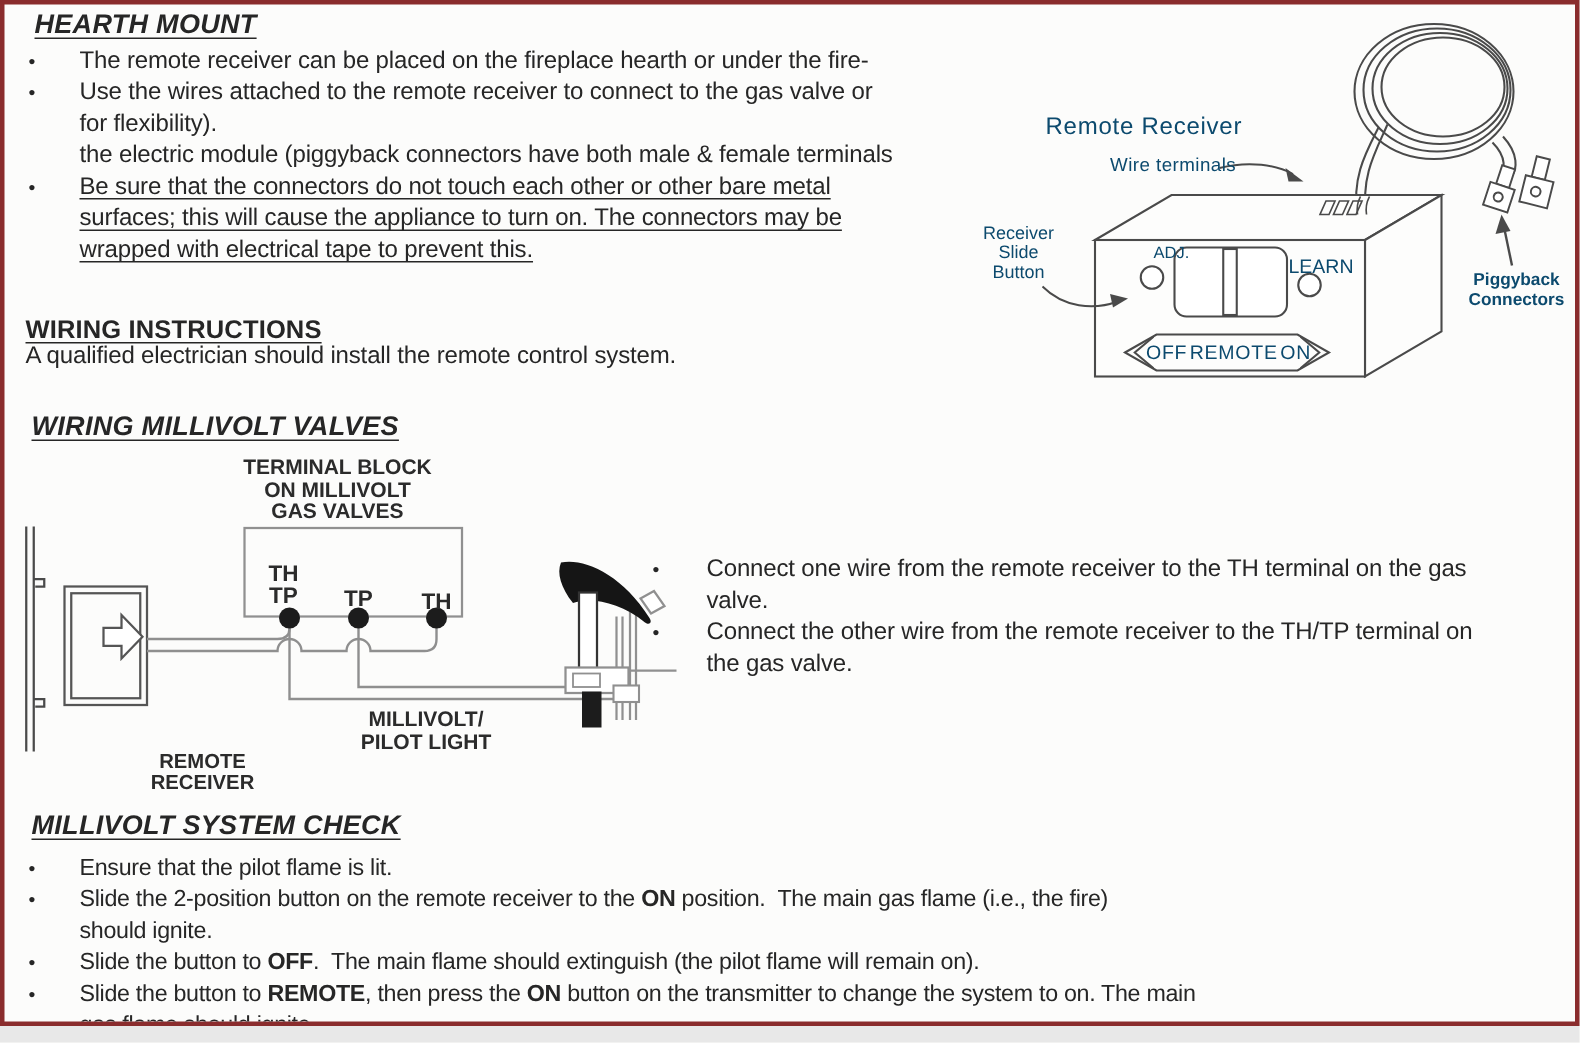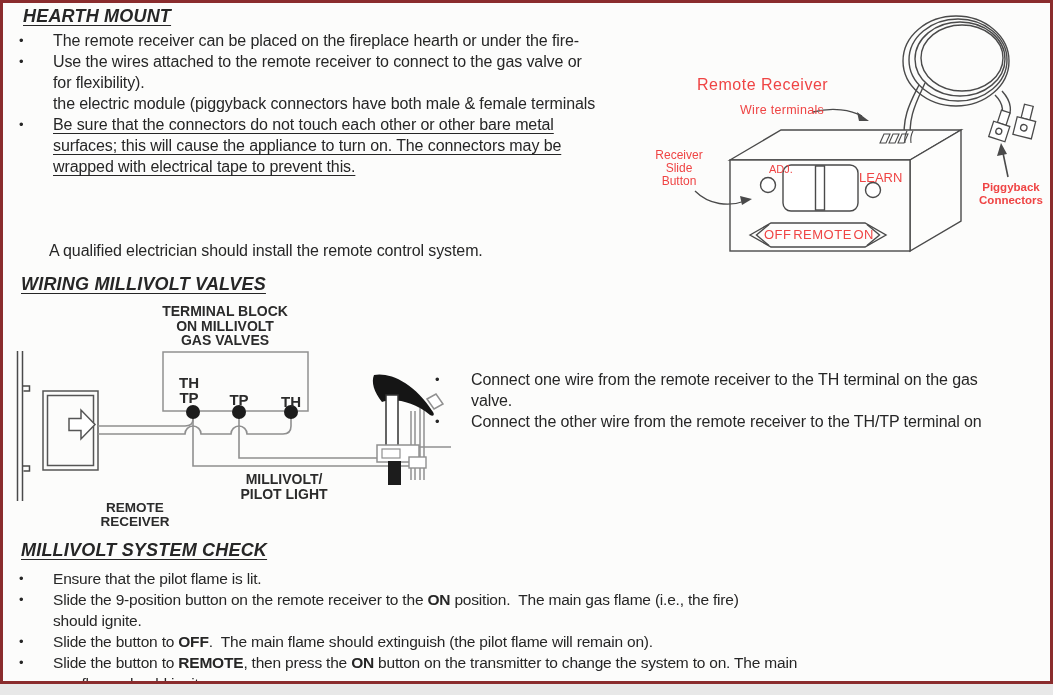--- a/index.html
+++ b/index.html
@@ -28,21 +28,21 @@
   .row .bt { width:36px; flex:0 0 36px; font-size:13px; padding-left:2px; }
   .row .tx { white-space:pre-wrap; }
   .rows-lg { font-size:16px; letter-spacing:-0.1px; }
   .rows-sm { font-size:15.5px; letter-spacing:-0.2px; }
   .u { text-decoration:underline; text-underline-offset:3px; }
 
   .body-line { font-size:16px; letter-spacing:-0.1px; }
 
   
   .dlabel { font-weight:600; color:#2b2b2b; text-align:center; }
-  .rc-label { color:#ef4444; }
+  .rc-label { color:#0c4a6e; }
 
   svg { position:absolute; overflow:visible; }
 </style>
 </head>
 <body>
 
 <div class="page">
 
   <div class="abs h-ital" style="left:20px; top:3px;">HEARTH MOUNT</div>
 
@@ -70,21 +70,22 @@
     <div class="row">
       <span class="bt"></span>
       <span class="tx u">surfaces; this will cause the appliance to turn on. The connectors may be</span>
     </div>
     <div class="row">
       <span class="bt"></span>
       <span class="tx u">wrapped with electrical tape to prevent this.</span>
     </div>
   </div>
 
-  <div class="abs body-line" style="left:14px; top:239px;margin-left:32px;">A qualified electrician should install the remote control system.</div>
+  <div class="abs h-bold" style="left:14px; top:207px;">WIRING INSTRUCTIONS</div>
+  <div class="abs body-line" style="left:14px; top:226px;">A qualified electrician should install the remote control system.</div>
 
   <div class="abs h-ital" style="left:18px; top:271px;">WIRING MILLIVOLT VALVES</div>
 
   <svg class="abs" style="left:0; top:295px;" width="470" height="245" viewBox="0 0 470 245">
 
     <g stroke="#4a4a4a" stroke-width="1.5" fill="none">
       <line x1="14.5" y1="53" x2="14.5" y2="203"></line>
       <line x1="19.5" y1="53" x2="19.5" y2="203"></line>
       <path d="M19.5,88 h7 v5 h-6"></path>
       <path d="M19.5,168 h7 v5 h-6"></path>
@@ -154,32 +155,36 @@
       <span class="tx">Connect one wire from the remote receiver to the TH terminal on the gas</span>
     </div>
     <div class="row">
       <span class="bt" style="width:38px; flex-basis:38px;"></span>
       <span class="tx">valve.</span>
     </div>
     <div class="row">
       <span class="bt" style="width:38px; flex-basis:38px;">•</span>
       <span class="tx">Connect the other wire from the remote receiver to the TH/TP terminal on</span>
     </div>
+    <div class="row">
+      <span class="bt" style="width:38px; flex-basis:38px;"></span>
+      <span class="tx">the gas valve.</span>
+    </div>
   </div>
 
   <div class="abs h-ital" style="left:18px; top:537px;">MILLIVOLT SYSTEM CHECK</div>
 
   <div class="abs rows rows-sm" style="left:14px; top:565px; width:940px;">
     <div class="row">
       <span class="bt">•</span>
       <span class="tx"><span>Ensure that the pilot flame is lit.</span></span>
     </div>
     <div class="row">
       <span class="bt">•</span>
-      <span class="tx"><span>Slide the 9-position button on the remote receiver to the </span><span style="font-weight: bold;">ON</span><span> position.  The main gas flame (i.e., the fire)</span></span>
+      <span class="tx"><span>Slide the 2-position button on the remote receiver to the </span><span style="font-weight: bold;">ON</span><span> position.  The main gas flame (i.e., the fire)</span></span>
     </div>
     <div class="row">
       <span class="bt"></span>
       <span class="tx"><span>should ignite.</span></span>
     </div>
     <div class="row">
       <span class="bt">•</span>
       <span class="tx"><span>Slide the button to </span><span style="font-weight: bold;">OFF</span><span>.  The main flame should extinguish (the pilot flame will remain on).</span></span>
     </div>
     <div class="row">

